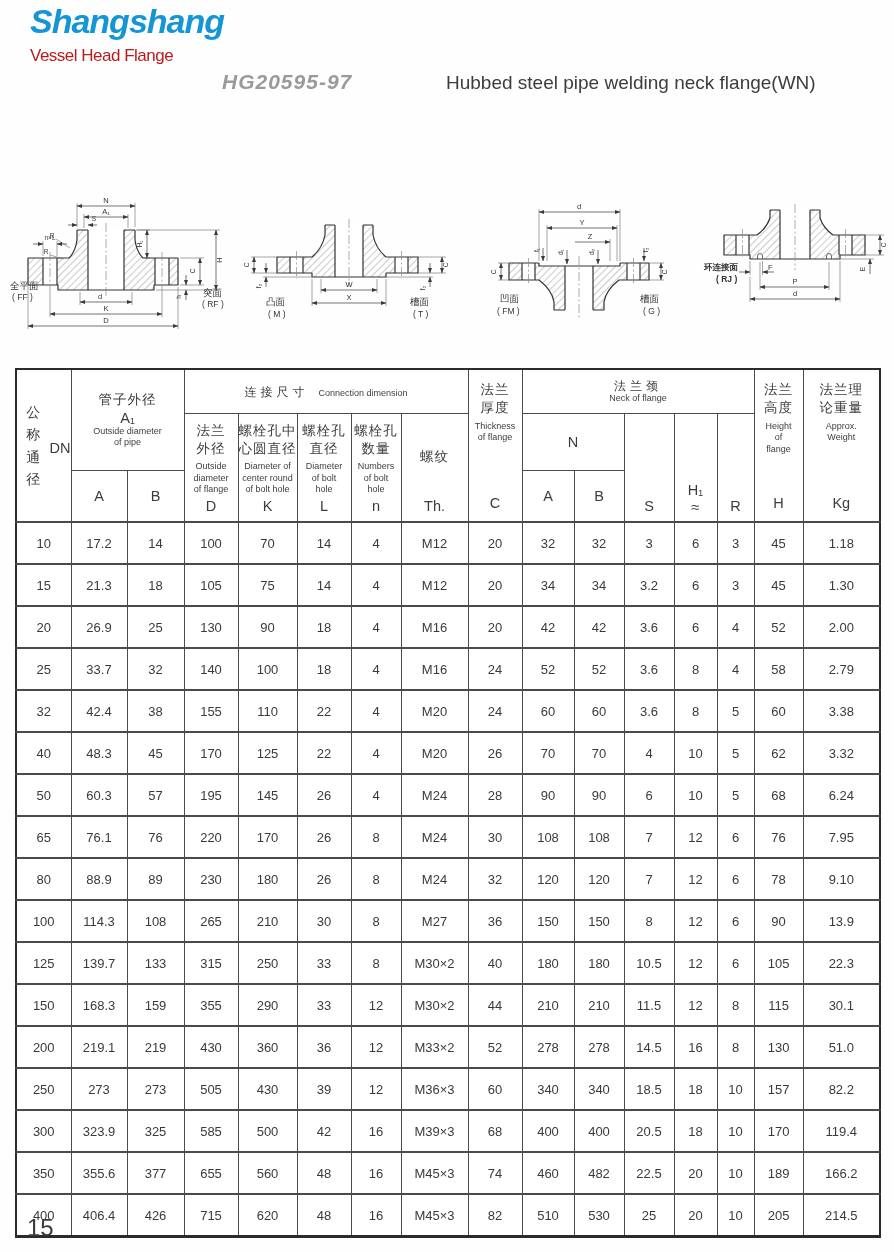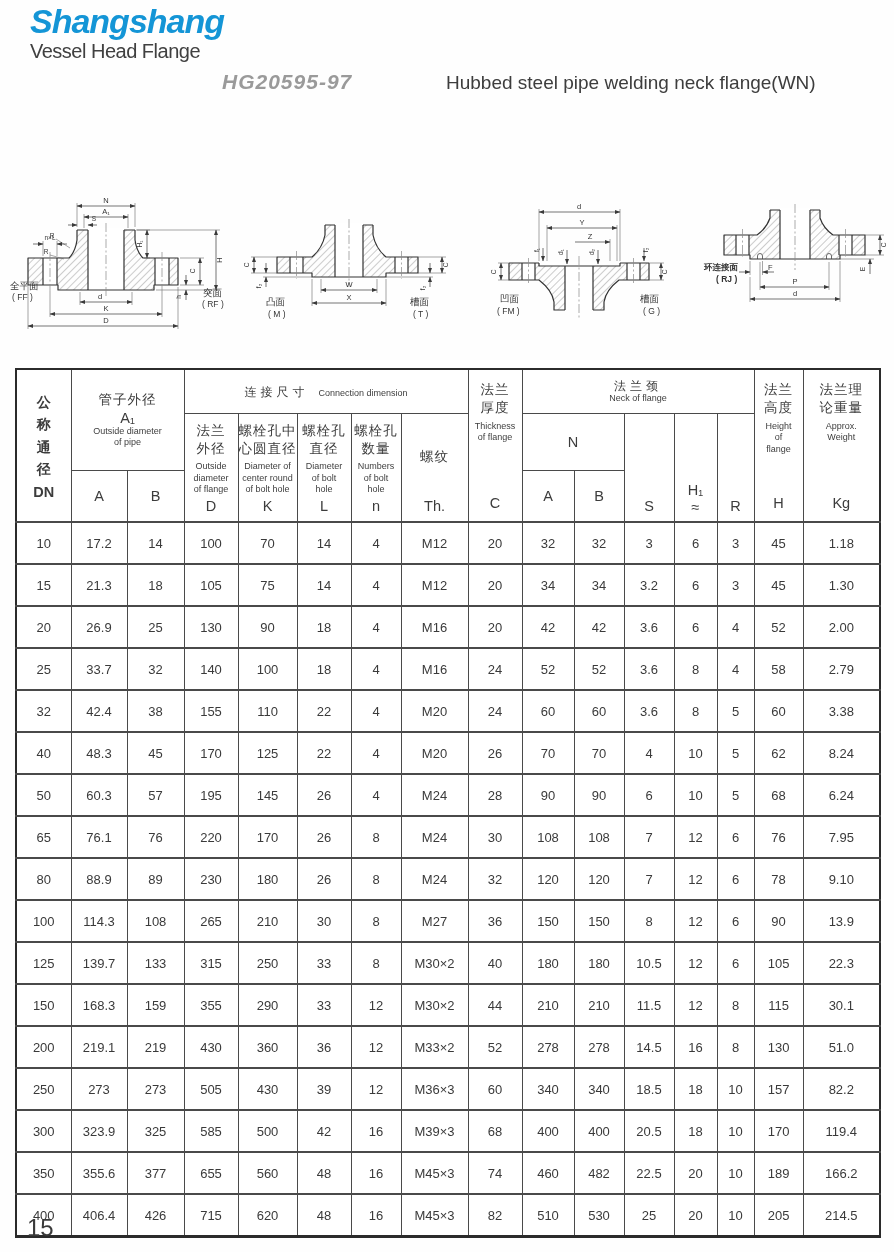--- a/index.html
+++ b/index.html
@@ -1,21 +1,21 @@
 <!DOCTYPE html>
 <html><head>
 <meta charset="utf-8">
 <style>
   html,body{margin:0;padding:0;background:#ffffff;}
   #page{position:relative;width:894px;height:1252px;background:#fefefe;overflow:hidden;
         font-family:"Liberation Sans","DejaVu Sans",sans-serif;color:#3c3c3c;padding-left:28px;}
   
   .logo{position:absolute;left:30px;top:4px;width:185px;}
   .logo-line1{font-size:34px;font-weight:bold;font-style:italic;color:#1495d6;letter-spacing:-1px;line-height:1.05;}
-  .logo-line2{font-size:20px;color:#404040;letter-spacing:-0.5px;margin-top:0;}
+  .logo-line2{font-size:17px;color:#b91c1c;letter-spacing:-0.5px;margin-top:6px;}
   .main-title{position:absolute;left:214px;top:28px;font-size:28px;color:#3d3d3d;letter-spacing:0px;white-space:nowrap;}
   .standard{position:absolute;left:222px;top:70px;font-size:21px;font-weight:bold;font-style:italic;color:#9a9a9a;letter-spacing:1px;}
   .subtitle-en{position:absolute;left:446px;top:72px;font-size:19px;color:#3d3d3d;white-space:nowrap;}
   
   .drw{position:absolute;}
   .ol{stroke:#333;stroke-width:1.2;fill:none;stroke-linejoin:round;}
   .thin{stroke:#444;stroke-width:0.8;fill:none;}
   .dim{stroke:#3a3a3a;stroke-width:0.7;fill:none;}
   .ext{stroke:#6a6a6a;stroke-width:0.6;fill:none;}
   .cl{stroke:#888;stroke-width:0.7;fill:none;stroke-dasharray:9 2.5 2 2.5;}
@@ -39,21 +39,21 @@
   .zh-lg{font-size:12px;letter-spacing:4px;}
   .en{font-size:9px;color:#3e3e3e;white-space:pre-line;line-height:1.25;letter-spacing:0;}
   .sym{font-size:14.5px;}
   .stack-wrap{display:flex;flex-direction:column;align-items:center;justify-content:flex-start;
               height:100%;padding-top:8px;box-sizing:border-box;gap:3px;}
   .stack-wrap .sym{margin-top:auto;padding-bottom:7px;}
   .tall-wrap{display:flex;flex-direction:column;align-items:center;justify-content:center;
              height:150px;gap:4px;box-sizing:border-box;padding-top:10px;}
   .tall-wrap .sym{margin-top:auto;padding-bottom:10px;}
   .vzh{width:17px;word-break:break-all;line-height:1.6;font-size:14px;margin:0 auto;}
-  .dn-wrap{display:flex;flex-direction:column;align-items:center;justify-content:center;height:150px;font-weight:bold;}
+  .dn-wrap{display:flex;flex-direction:row;align-items:center;justify-content:center;height:150px;}
   .dn-wrap .sym{margin-top:4px;}
   .h1-wrap{display:flex;flex-direction:column;align-items:center;justify-content:flex-end;height:100%;
            padding-bottom:6px;box-sizing:border-box;line-height:1.15;}
   .bottom-sym{display:flex;align-items:flex-end;justify-content:center;height:100%;
               padding-bottom:7px;box-sizing:border-box;}
   .neck-hd{line-height:1.2;}
   .conn-hd .en{display:inline;margin-left:10px;}
   .page-num{position:absolute;left:27px;top:1214px;font-size:24px;color:#3a3a3a;}
 </style>
 </head>
@@ -495,21 +495,21 @@
             <td>22</td>
             <td>4</td>
             <td>M20</td>
             <td>26</td>
             <td>70</td>
             <td>70</td>
             <td>4</td>
             <td>10</td>
             <td>5</td>
             <td>62</td>
-            <td>8.24</td>
+            <td>3.32</td>
           </tr>
           <tr>
             <td>50</td>
             <td>60.3</td>
             <td>57</td>
             <td>195</td>
             <td>145</td>
             <td>26</td>
             <td>4</td>
             <td>M24</td>

